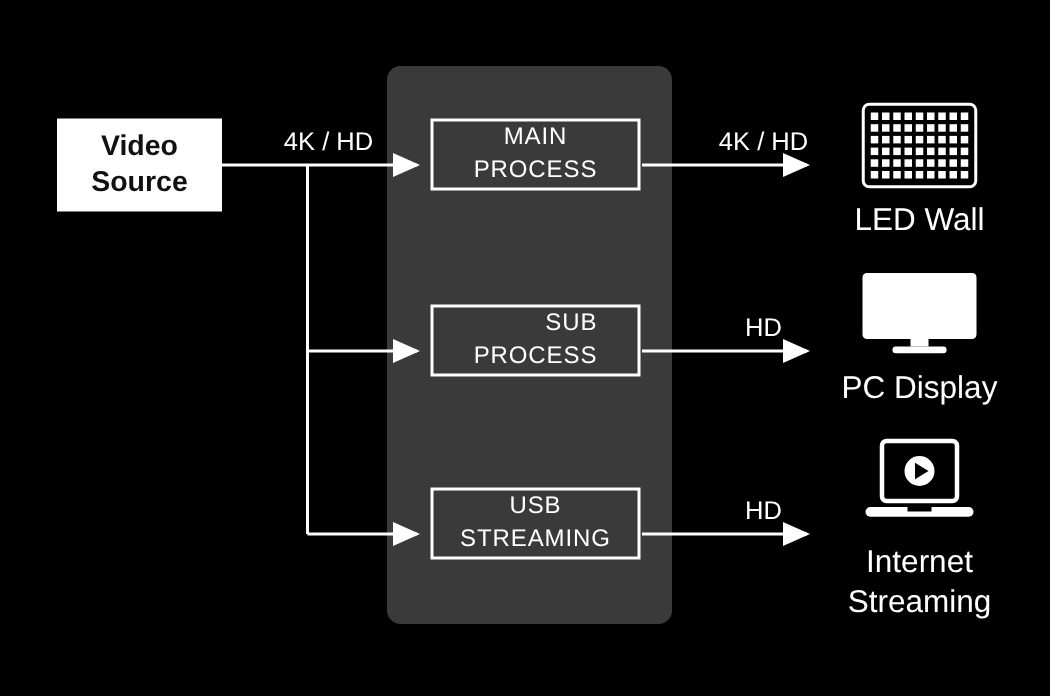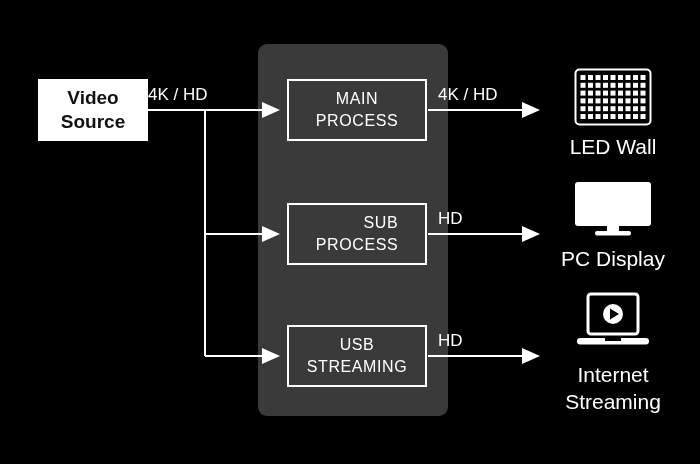--- a/index.html
+++ b/index.html
@@ -45,21 +45,21 @@
     align-items: center;
     justify-content: center;
     text-align: center;
   }
 
   
   .process-box {
     position: absolute;
     left: 287px;
     width: 140px;
-    height: 62px;
+    height: 48px;
     border: 2px solid #ffffff;
     box-sizing: border-box;
     display: flex;
     align-items: center;
     justify-content: center;
     text-align: center;
     font-size: 16px;
     letter-spacing: 0.6px;
     line-height: 1.35;
     background: transparent;
@@ -75,23 +75,24 @@
     top: 0;
     width: 700px;
     height: 464px;
     pointer-events: none;
   }
 
   
   .edge-label {
     position: absolute;
     width: 100px;
-    text-align: left;
+    text-align: center;
     font-size: 17px;
     color: #ffffff;
+    margin-left: 21px;
   }
   .edge-label.input    { left: 148px; top: 85px; }
   .edge-label.main-out { left: 438px; top: 85px; }
   .edge-label.sub-out  { left: 438px; top: 209px; }
   .edge-label.usb-out  { left: 438px; top: 331px; }
 
   
   .output-group {
     position: absolute;
     width: 110px;

